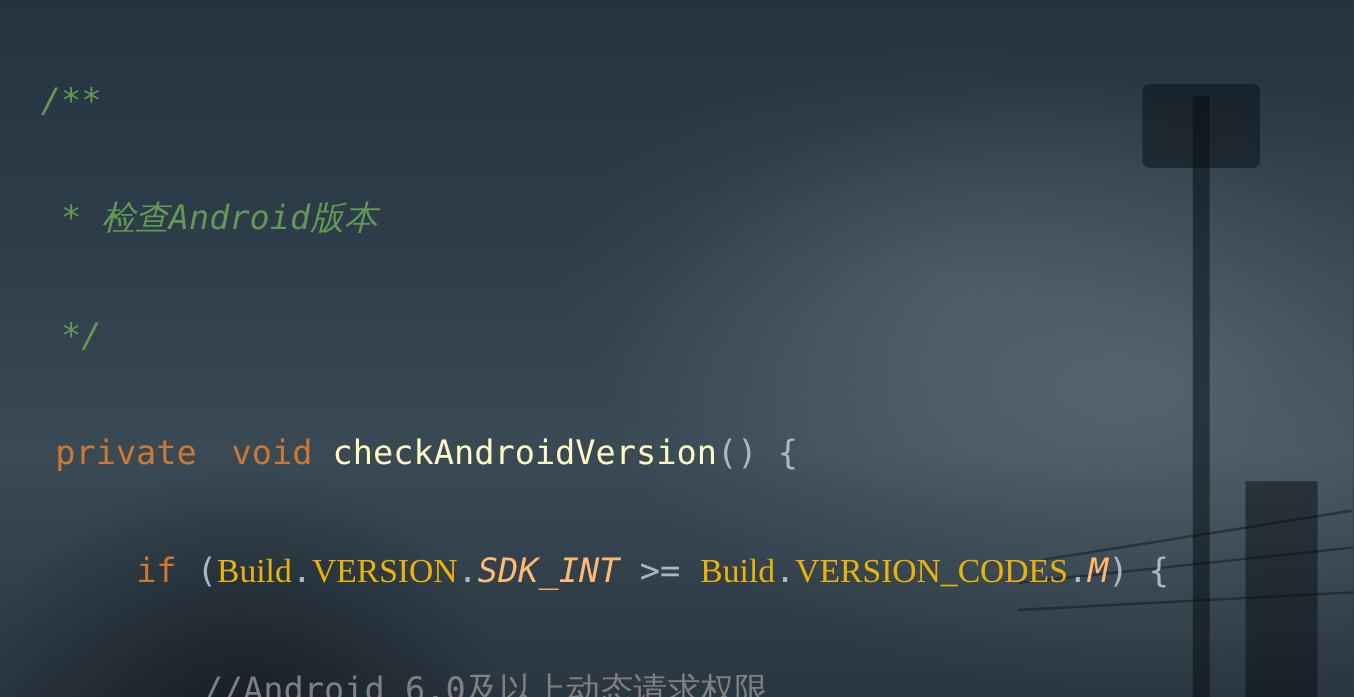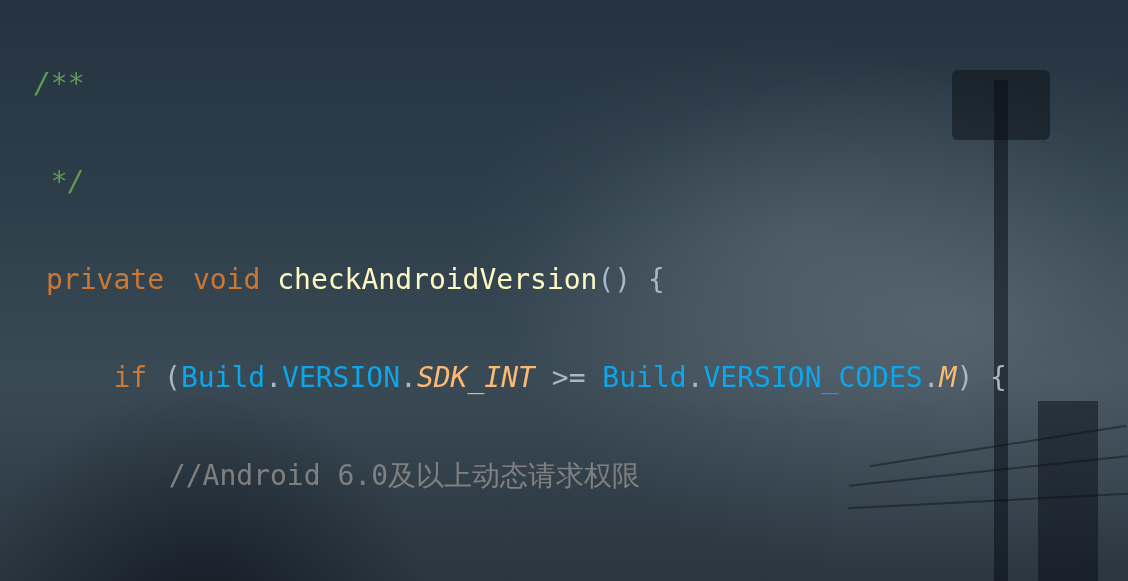--- a/index.html
+++ b/index.html
@@ -65,38 +65,39 @@
     position: relative;
     z-index: 1;
     padding: 10px 0 0 34px;
     white-space: pre;
   }
 
   
   .c-comment   { color: #808080; }
   .c-doccomment{ color: #629755; font-style: italic; }
   .c-keyword   { color: #cc7832; margin-left: 12px; }
-  .c-ident     { color: #0ea5e9; }
+  .c-ident     { color: #eab308; font-family: Liberation Serif, serif; }
   .c-method    { color: #fef9c3; }
   .c-static    { color: #fdba74; font-style: italic; }
   .c-punct     { color: #a9b7c6; }
   .line { display: block; }
 </style>
 </head>
 <body>
 
 <div class="bg"></div>
 <div class="tower"></div>
 <div class="tower2"></div>
 <div class="wire"></div>
 <div class="wire w2"></div>
 <div class="wire w3"></div>
 
 <div class="code">
 <span class="line"><span class="c-doccomment">/**</span></span>
+<span class="line"><span class="c-doccomment"> * </span><span class="c-doccomment">检查Android版本</span></span>
 <span class="line"><span class="c-doccomment"> */</span></span>
 <span class="line"><span class="c-keyword">private</span> <span class="c-keyword">void</span> <span class="c-method">checkAndroidVersion</span><span class="c-punct">()</span> <span class="c-punct">{</span></span>
 <span class="line">    <span class="c-keyword">if</span> <span class="c-punct">(</span><span class="c-ident">Build</span><span class="c-punct">.</span><span class="c-ident">VERSION</span><span class="c-punct">.</span><span class="c-static">SDK_INT</span> <span class="c-punct">&gt;=</span> <span class="c-ident">Build</span><span class="c-punct">.</span><span class="c-ident">VERSION_CODES</span><span class="c-punct">.</span><span class="c-static">M</span><span class="c-punct">)</span> <span class="c-punct">{</span></span>
 <span class="line">        <span class="c-comment">//Android 6.0及以上动态请求权限</span></span>
 
 
 
 
 
 

